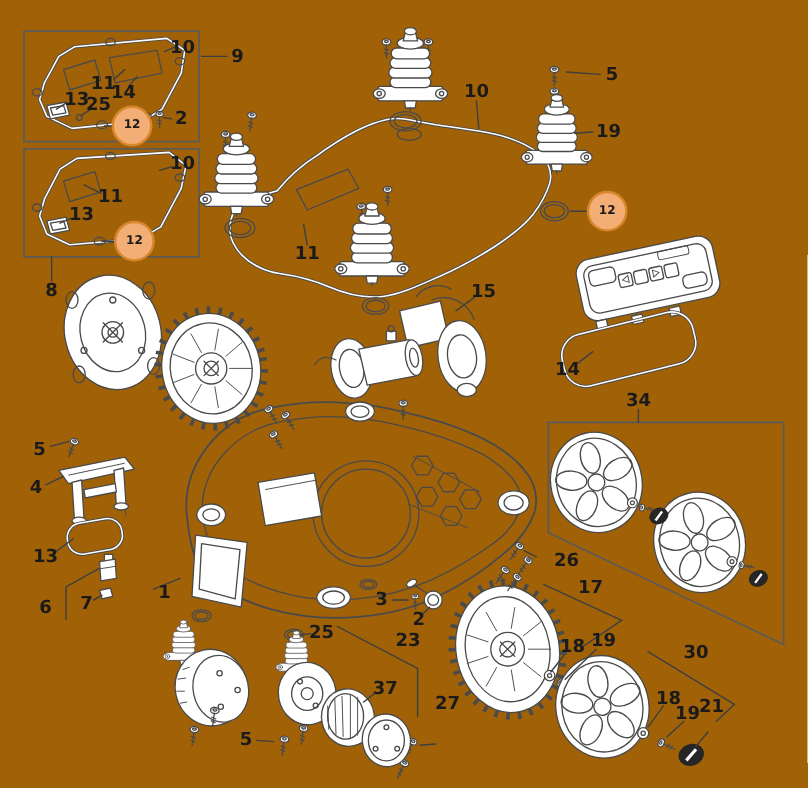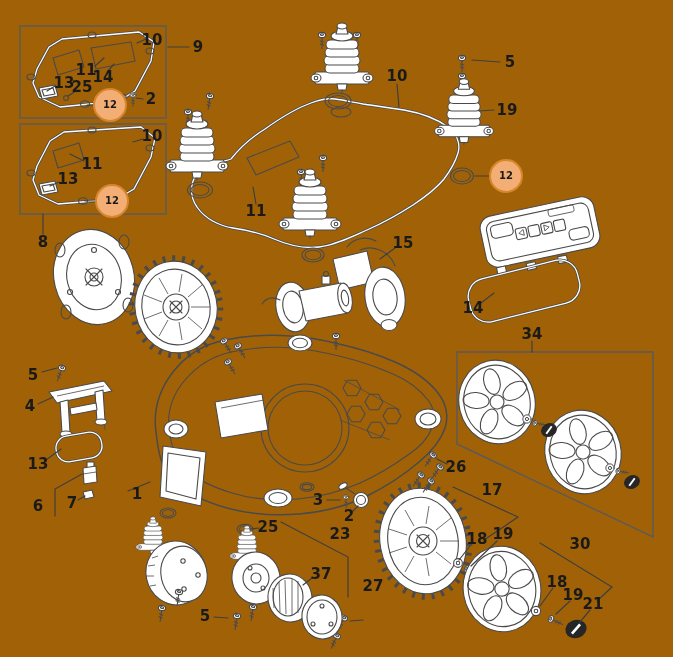--- a/index.html
+++ b/index.html
@@ -406,22 +406,22 @@
 <div class="callout" style="left:38px;top:506px">6</div>
 <div class="callout" style="left:72px;top:503px">7</div>
 <div class="callout" style="left:137px;top:494px">1</div>
 <div class="callout" style="left:318px;top:500px">3</div>
 <div class="callout" style="left:349px;top:516px">2</div>
 <div class="callout" style="left:268px;top:527px">25</div>
 <div class="callout" style="left:340px;top:534px">23</div>
 <div class="callout" style="left:321px;top:574px">37</div>
 <div class="callout" style="left:205px;top:616px">5</div>
 <div class="callout" style="left:373px;top:586px">27</div>
-<div class="callout" style="left:456px;top:467px">26</div>
+<div class="callout" style="left:472px;top:467px">26</div>
 <div class="callout" style="left:492px;top:490px">17</div>
 <div class="callout" style="left:477px;top:539px">18</div>
 <div class="callout" style="left:503px;top:534px">19</div>
 <div class="callout" style="left:580px;top:544px">30</div>
 <div class="callout" style="left:557px;top:582px">18</div>
 <div class="callout" style="left:573px;top:595px">19</div>
-<div class="callout" style="left:593px;top:604px">21</div>
+<div class="callout" style="left:593px;top:589px">21</div>
 
 </div>
 
 </body></html>

